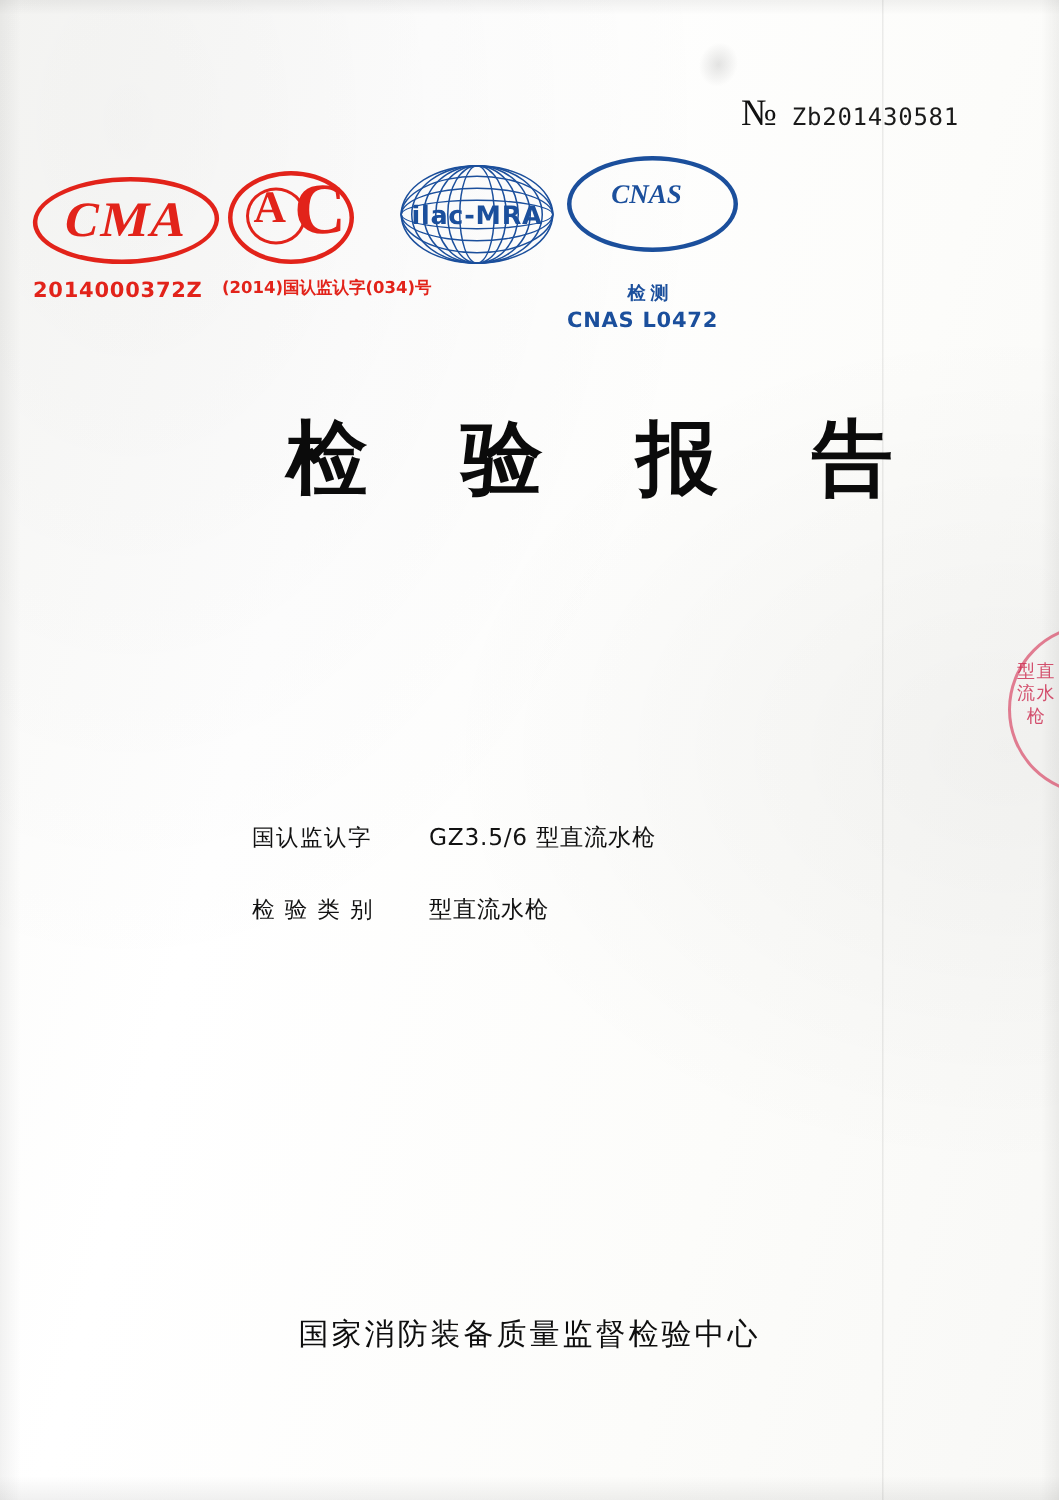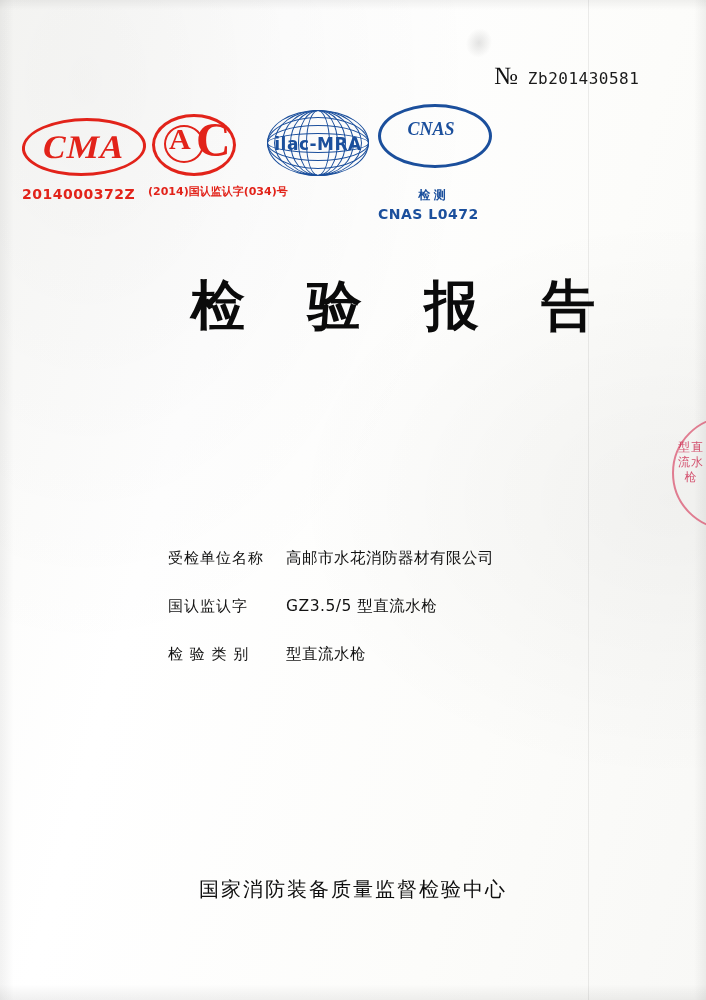--- a/index.html
+++ b/index.html
@@ -382,26 +382,22 @@
 
   <div class="report-no">
     <span class="no-label">№</span>
     <span class="no-value">Zb201430581</span>
   </div>
 
   <div class="doc-title">检 验 报 告</div>
 
   <div class="fields">
     <div class="field-row">
-      <div class="field-label">受检单位名称</div>
-      <div class="field-value">高邮市水花消防器材有限公司</div>
-    </div>
-    <div class="field-row">
       <div class="field-label">国认监认字</div>
-      <div class="field-value">GZ3.5/5 型直流水枪</div>
+      <div class="field-value">GZ3.5/6 型直流水枪</div>
     </div>
     <div class="field-row">
       <div class="field-label">检 验 类 别</div>
       <div class="field-value">型直流水枪</div>
     </div>
   </div>
 
   <div class="org-name">国家消防装备质量监督检验中心</div>
 
   <div class="seal"></div>

